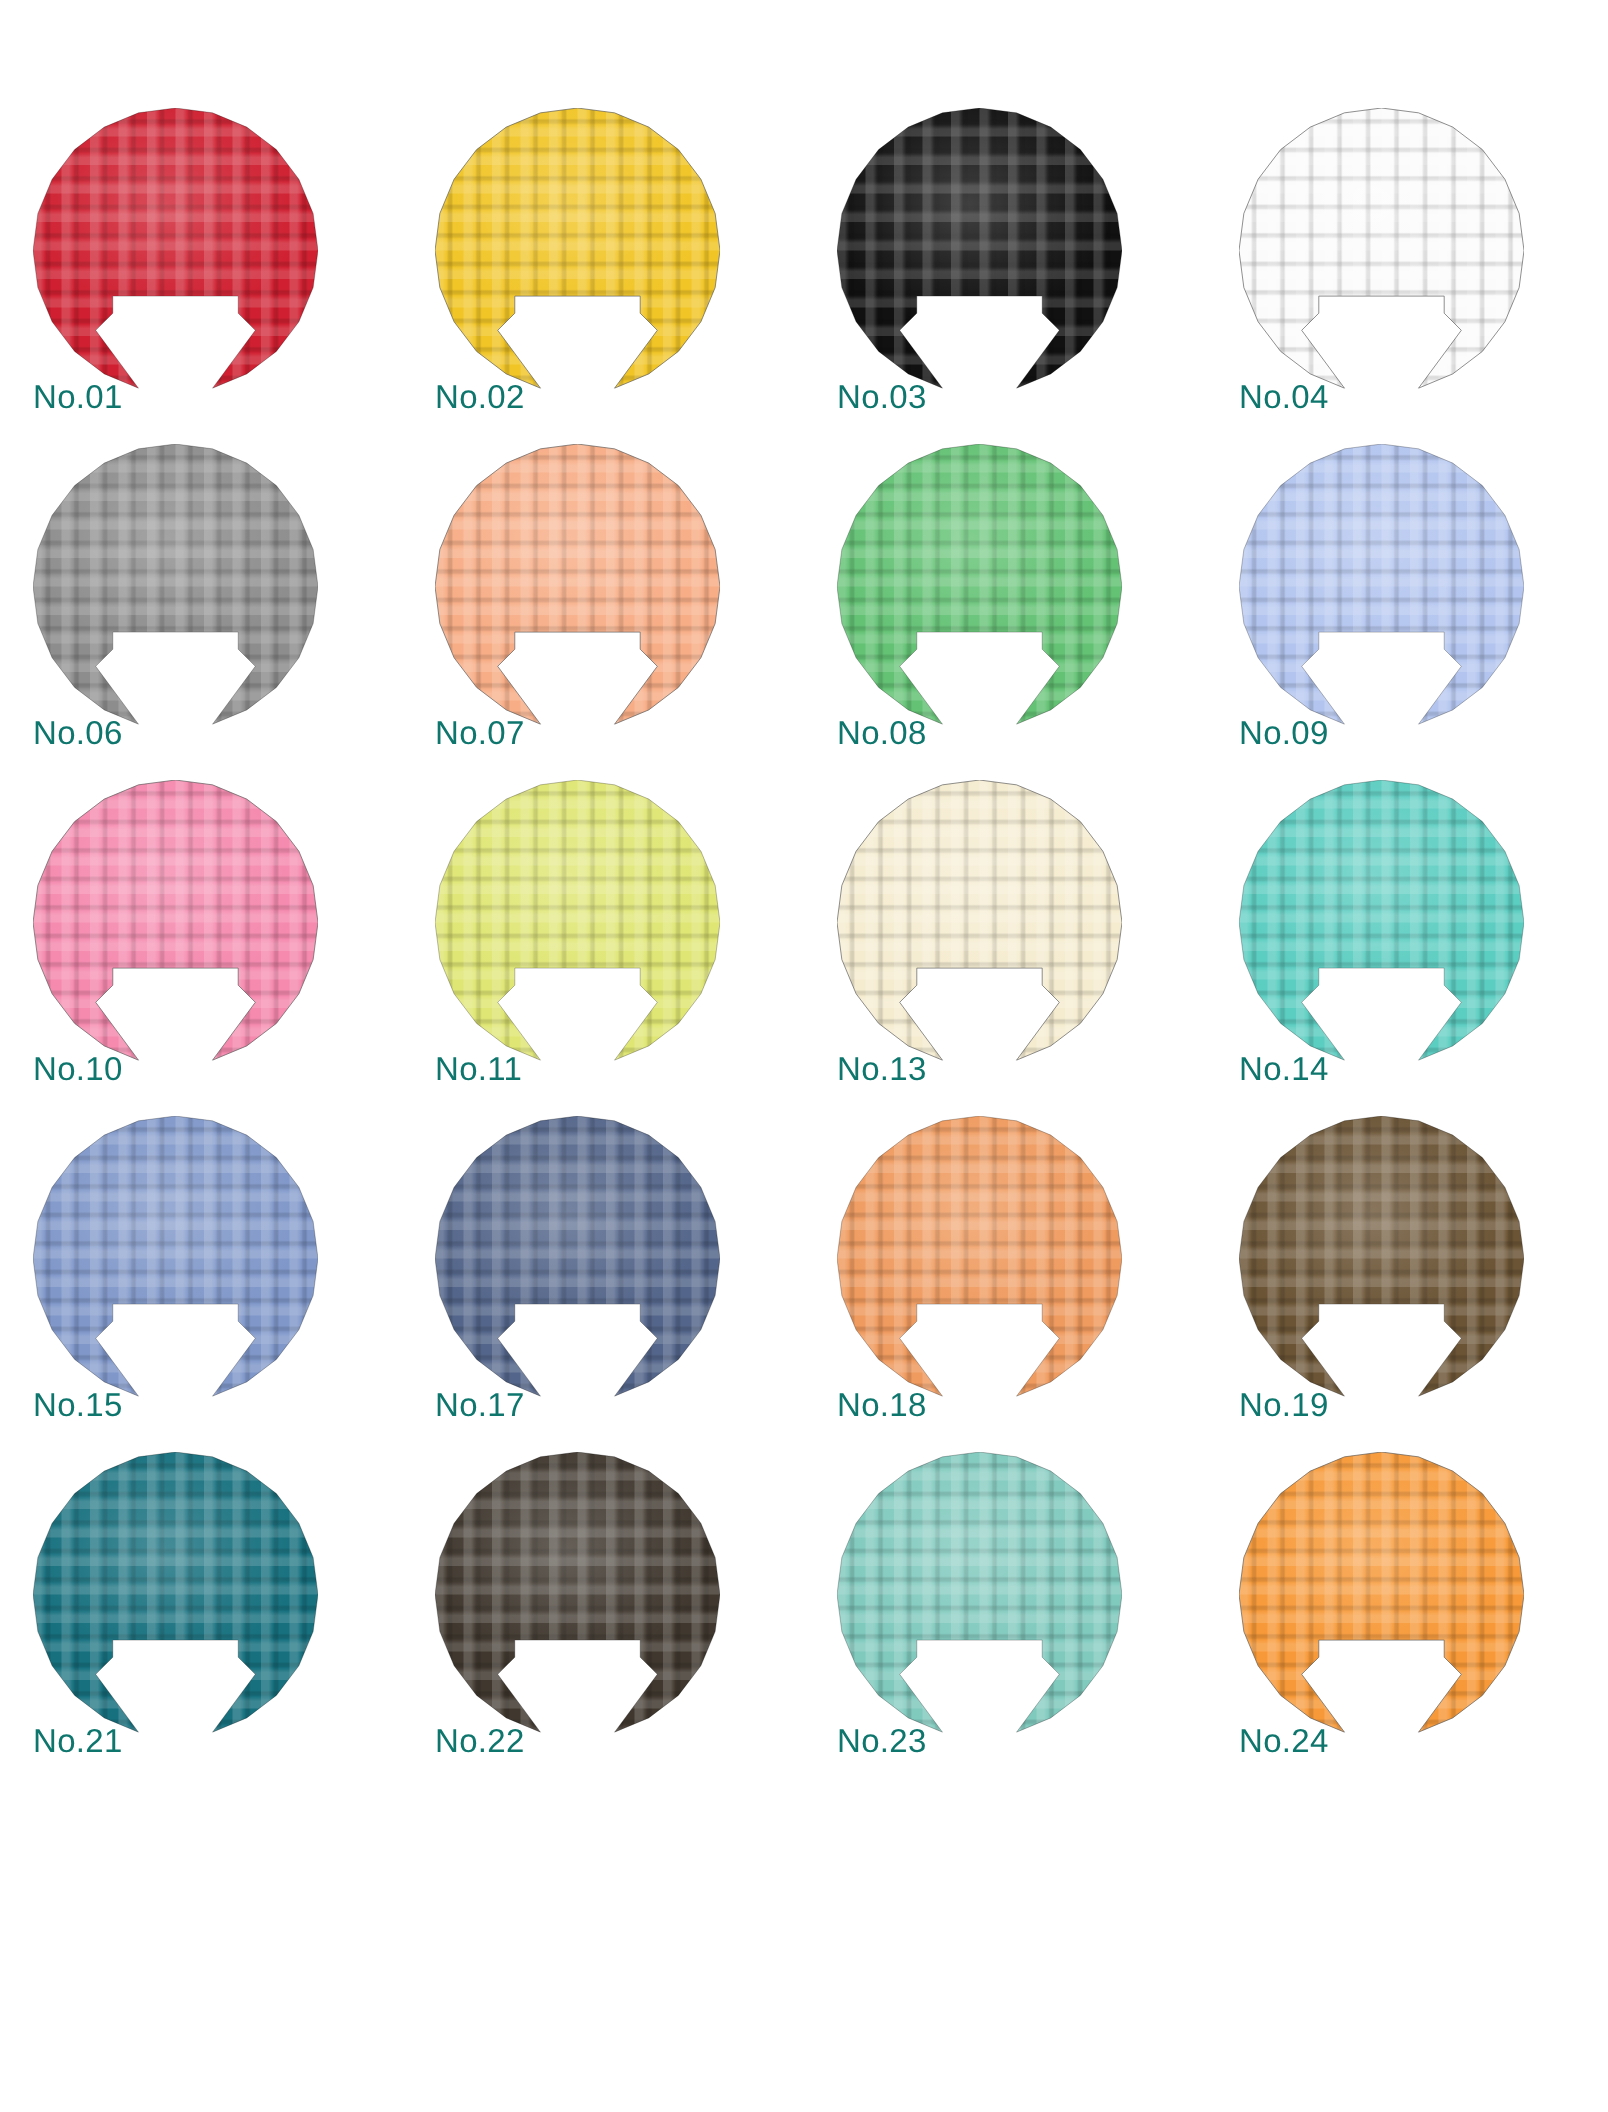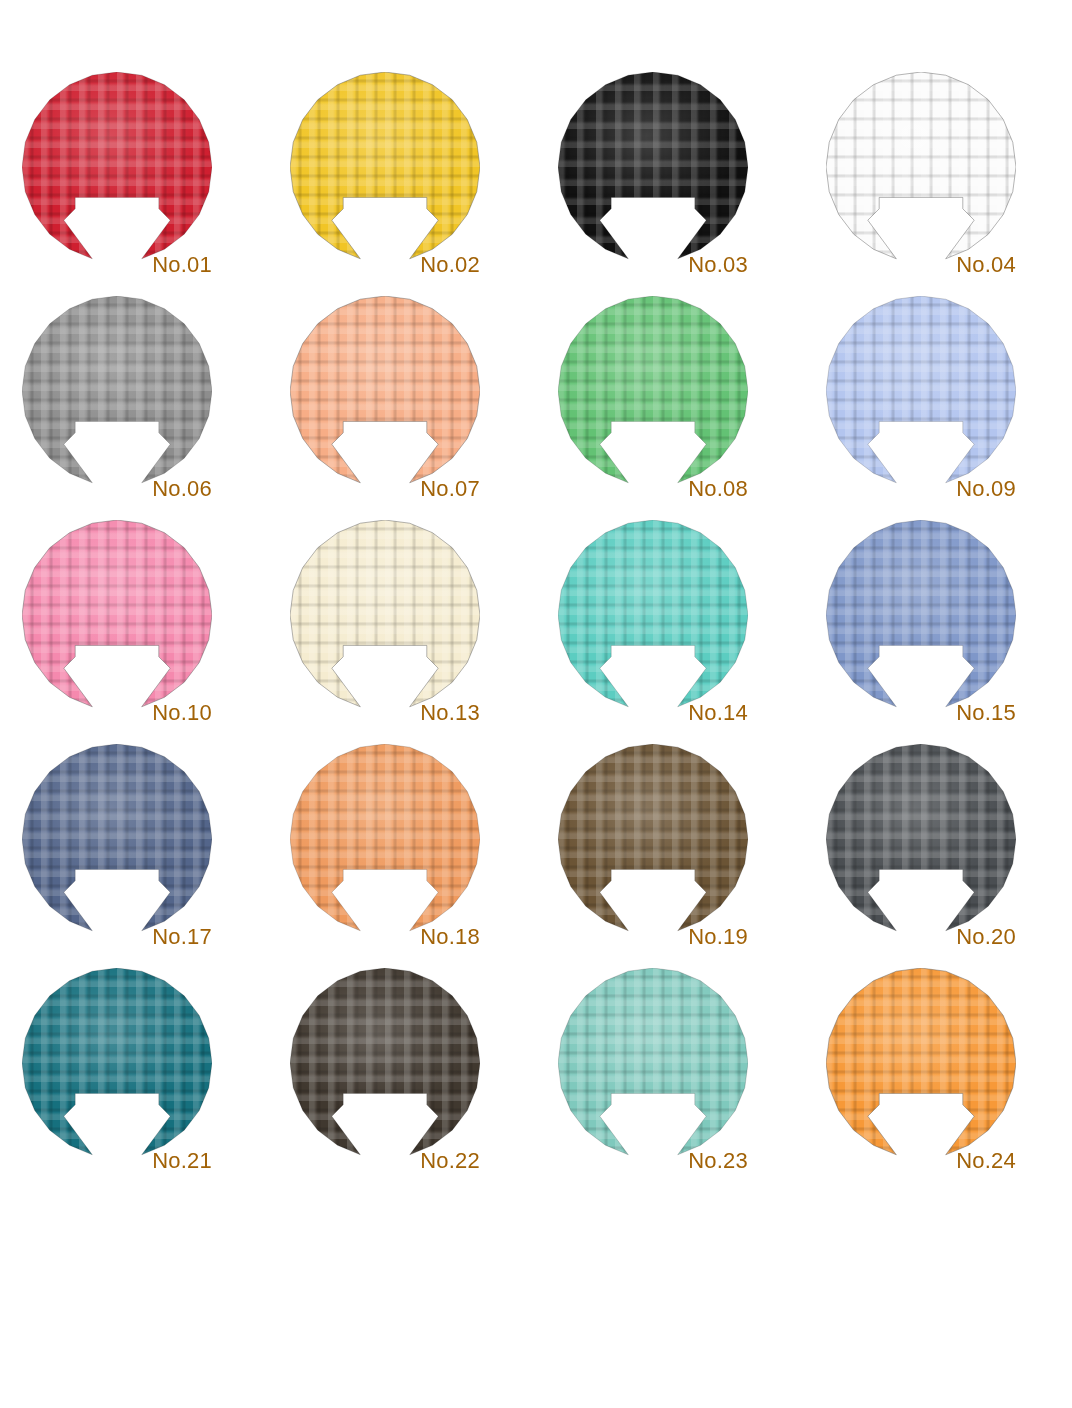--- a/index.html
+++ b/index.html
@@ -146,25 +146,25 @@
     pointer-events: none;
   }
   .swatch-rim svg { display: block; width: 100%; height: 100%; }
 
   
   .swatch-label {
     position: absolute;
     left: 22px;
     top: 180px;
     width: 190px;
-    text-align: right;
+    text-align: left;
     font-family: "Liberation Sans", sans-serif;
     font-size: 22px;
     font-weight: 400;
-    color: #a16207;
+    color: #0f766e;
     letter-spacing: 0.2px;
     white-space: nowrap;
   }
 </style>
 </head>
 <body>
 
 <div id="swatch-sheet">
   <div class="swatch-grid">
       <div class="swatch-cell">
@@ -288,20 +288,34 @@
         </div>
         <div class="swatch-rim" style="left: 22px; top: 0px; width: 190px; height: 190px; position: absolute;">
           <svg viewBox="0 0 100 100" preserveAspectRatio="none">
             <polygon points="50,0 63,1.7 75,6.7 85.4,14.6 93.3,25 98.3,37 100,50 98.3,63 93.3,75 85.4,85.4 75,93.3 63,98.3 78,78 72,72 72,66 28,66 28,72 22,78 37,98.3 25,93.3 14.6,85.4 6.7,75 1.7,63 0,50 1.7,37 6.7,25 14.6,14.6 25,6.7 37,1.7" fill="none" stroke="rgba(90,90,90,0.75)" stroke-width="0.6" vector-effect="non-scaling-stroke"></polygon>
           </svg>
         </div>
         <div class="swatch-label">No.10</div>
       </div>
       <div class="swatch-cell">
         <div class="swatch-disc">
+          <div class="swatch-base" style="background: rgb(223, 230, 115);"></div>
+          <div class="swatch-weave"></div>
+          <div class="swatch-weave-hi"></div>
+          <div class="swatch-shade"></div>
+        </div>
+        <div class="swatch-rim" style="left: 22px; top: 0px; width: 190px; height: 190px; position: absolute;">
+          <svg viewBox="0 0 100 100" preserveAspectRatio="none">
+            <polygon points="50,0 63,1.7 75,6.7 85.4,14.6 93.3,25 98.3,37 100,50 98.3,63 93.3,75 85.4,85.4 75,93.3 63,98.3 78,78 72,72 72,66 28,66 28,72 22,78 37,98.3 25,93.3 14.6,85.4 6.7,75 1.7,63 0,50 1.7,37 6.7,25 14.6,14.6 25,6.7 37,1.7" fill="none" stroke="rgba(0,0,0,0.35)" stroke-width="0.5" vector-effect="non-scaling-stroke"></polygon>
+          </svg>
+        </div>
+        <div class="swatch-label">No.11</div>
+      </div>
+      <div class="swatch-cell">
+        <div class="swatch-disc">
           <div class="swatch-base" style="background: rgb(245, 236, 208);"></div>
           <div class="swatch-weave"></div>
           <div class="swatch-weave-hi"></div>
           <div class="swatch-shade"></div>
         </div>
         <div class="swatch-rim" style="left: 22px; top: 0px; width: 190px; height: 190px; position: absolute;">
           <svg viewBox="0 0 100 100" preserveAspectRatio="none">
             <polygon points="50,0 63,1.7 75,6.7 85.4,14.6 93.3,25 98.3,37 100,50 98.3,63 93.3,75 85.4,85.4 75,93.3 63,98.3 78,78 72,72 72,66 28,66 28,72 22,78 37,98.3 25,93.3 14.6,85.4 6.7,75 1.7,63 0,50 1.7,37 6.7,25 14.6,14.6 25,6.7 37,1.7" fill="none" stroke="rgba(90,90,90,0.75)" stroke-width="0.6" vector-effect="non-scaling-stroke"></polygon>
           </svg>
         </div>
@@ -369,34 +383,20 @@
           <div class="swatch-weave"></div>
           <div class="swatch-weave-hi"></div>
           <div class="swatch-shade"></div>
         </div>
         <div class="swatch-rim" style="left: 22px; top: 0px; width: 190px; height: 190px; position: absolute;">
           <svg viewBox="0 0 100 100" preserveAspectRatio="none">
             <polygon points="50,0 63,1.7 75,6.7 85.4,14.6 93.3,25 98.3,37 100,50 98.3,63 93.3,75 85.4,85.4 75,93.3 63,98.3 78,78 72,72 72,66 28,66 28,72 22,78 37,98.3 25,93.3 14.6,85.4 6.7,75 1.7,63 0,50 1.7,37 6.7,25 14.6,14.6 25,6.7 37,1.7" fill="none" stroke="rgba(0,0,0,0.35)" stroke-width="0.5" vector-effect="non-scaling-stroke"></polygon>
           </svg>
         </div>
         <div class="swatch-label">No.19</div>
-      </div>
-      <div class="swatch-cell">
-        <div class="swatch-disc">
-          <div class="swatch-base" style="background: rgb(74, 78, 82);"></div>
-          <div class="swatch-weave"></div>
-          <div class="swatch-weave-hi"></div>
-          <div class="swatch-shade"></div>
-        </div>
-        <div class="swatch-rim" style="left: 22px; top: 0px; width: 190px; height: 190px; position: absolute;">
-          <svg viewBox="0 0 100 100" preserveAspectRatio="none">
-            <polygon points="50,0 63,1.7 75,6.7 85.4,14.6 93.3,25 98.3,37 100,50 98.3,63 93.3,75 85.4,85.4 75,93.3 63,98.3 78,78 72,72 72,66 28,66 28,72 22,78 37,98.3 25,93.3 14.6,85.4 6.7,75 1.7,63 0,50 1.7,37 6.7,25 14.6,14.6 25,6.7 37,1.7" fill="none" stroke="rgba(0,0,0,0.35)" stroke-width="0.5" vector-effect="non-scaling-stroke"></polygon>
-          </svg>
-        </div>
-        <div class="swatch-label">No.20</div>
       </div>
       <div class="swatch-cell">
         <div class="swatch-disc">
           <div class="swatch-base" style="background: rgb(22, 112, 126);"></div>
           <div class="swatch-weave"></div>
           <div class="swatch-weave-hi"></div>
           <div class="swatch-shade"></div>
         </div>
         <div class="swatch-rim" style="left: 22px; top: 0px; width: 190px; height: 190px; position: absolute;">
           <svg viewBox="0 0 100 100" preserveAspectRatio="none">

